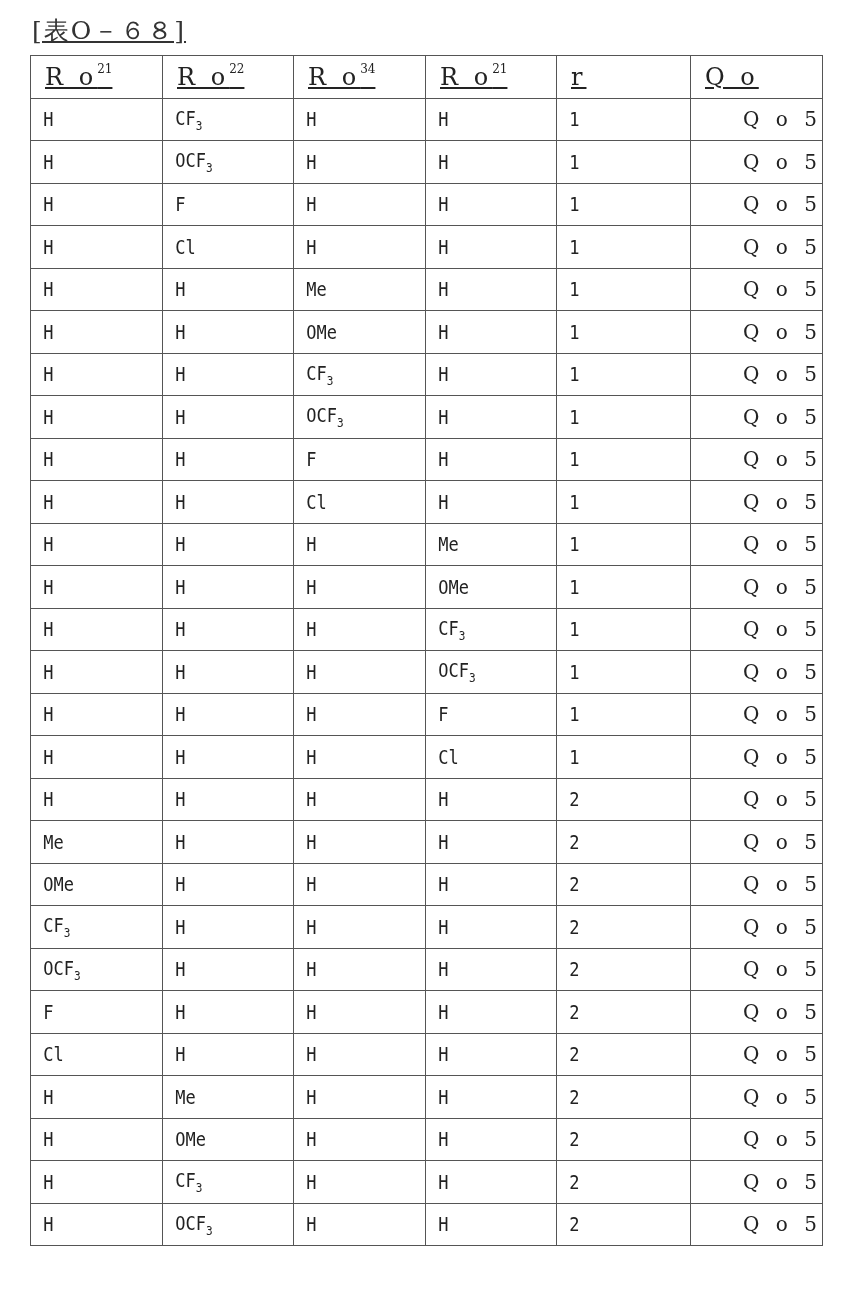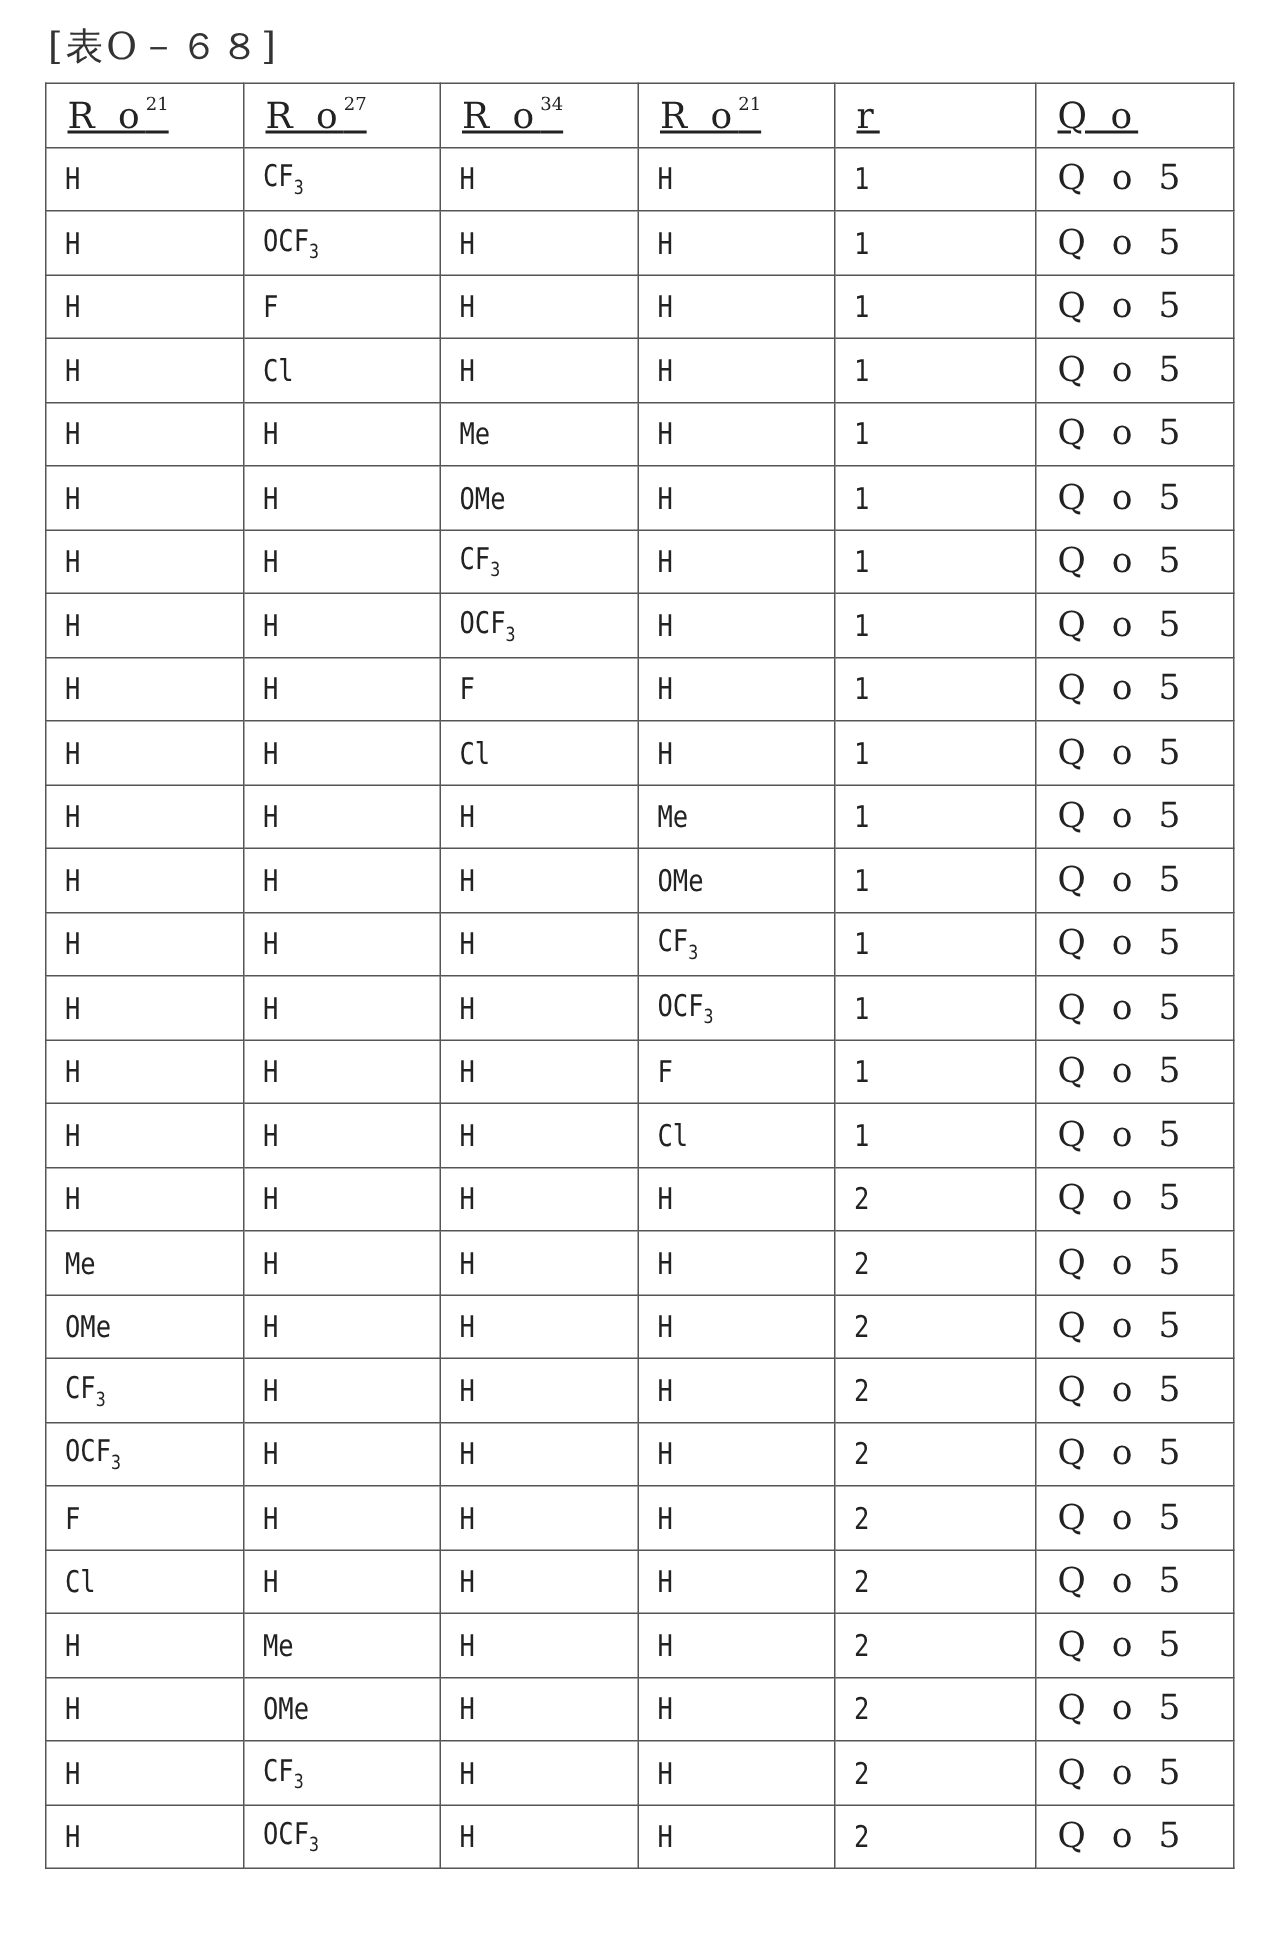--- a/index.html
+++ b/index.html
@@ -1,48 +1,48 @@
 <!DOCTYPE html>
 <html><head>
 <meta charset="utf-8">
 <style>
   html, body { margin: 0; padding: 0; background: #ffffff; }
   body { width: 847px; height: 1291px; position: relative; overflow: hidden;
          font-family: "DejaVu Serif", "Liberation Serif", serif; color: #222; }
-  .caption { position: absolute; left: 32px; top: 14px; font-size: 25px; letter-spacing: 2px; color: #333; }
+  .caption { position: absolute; left: 32px; top: 14px; font-size: 25px; letter-spacing: 2px; color: #333; text-decoration: underline; }
   table { position: absolute; left: 30px; top: 55px; border-collapse: collapse; width: 792px; table-layout: fixed; }
   td, th { border: 1.5px solid #555; height: 41.5px; padding: 0 0 0 14px; text-align: left; vertical-align: middle;
            font-weight: normal; font-size: 22px; white-space: nowrap; }
   th { font-size: 24px; letter-spacing: 4px; text-decoration: underline; }
   th sup { font-size: 12px; letter-spacing: 0; vertical-align: 12px; }
   td.mono { font-family: "DejaVu Sans Mono", "Liberation Mono", monospace; font-size: 20px; transform: scaleX(0.85); transform-origin: left center; }
   td .cell { display: inline-block; }
   td sub { font-size: 13px; vertical-align: -5px; }
-  td.q { letter-spacing: 5px; font-size: 23px; }
+  td.q { letter-spacing: 5px; font-size: 20px; text-align: right; }
   col.c1 { width: 132px; } col.c2 { width: 131px; } col.c3 { width: 132px; }
   col.c4 { width: 131px; } col.c5 { width: 134px; } col.c6 { width: 132px; }
 </style>
 </head>
 <body>
 
 <div class="caption">[表O－６８]</div>
 
 <table>
   <colgroup>
       <col class="c1">
       <col class="c2">
       <col class="c3">
       <col class="c4">
       <col class="c5">
       <col class="c6">
     </colgroup>
   <thead>
     <tr id="header-row">
         <th><span>R o</span><sup>21</sup></th>
-        <th><span>R o</span><sup>27</sup></th>
+        <th><span>R o</span><sup>22</sup></th>
         <th><span>R o</span><sup>34</sup></th>
         <th><span>R o</span><sup>21</sup></th>
         <th><span>r</span></th>
         <th><span>Q o</span></th>
       </tr>
   </thead>
   <tbody id="table-body">
       <tr>
         <td class="mono"><span class="cell">H</span></td>
         <td class="mono"><span class="cell">CF<sub>3</sub></span></td>

